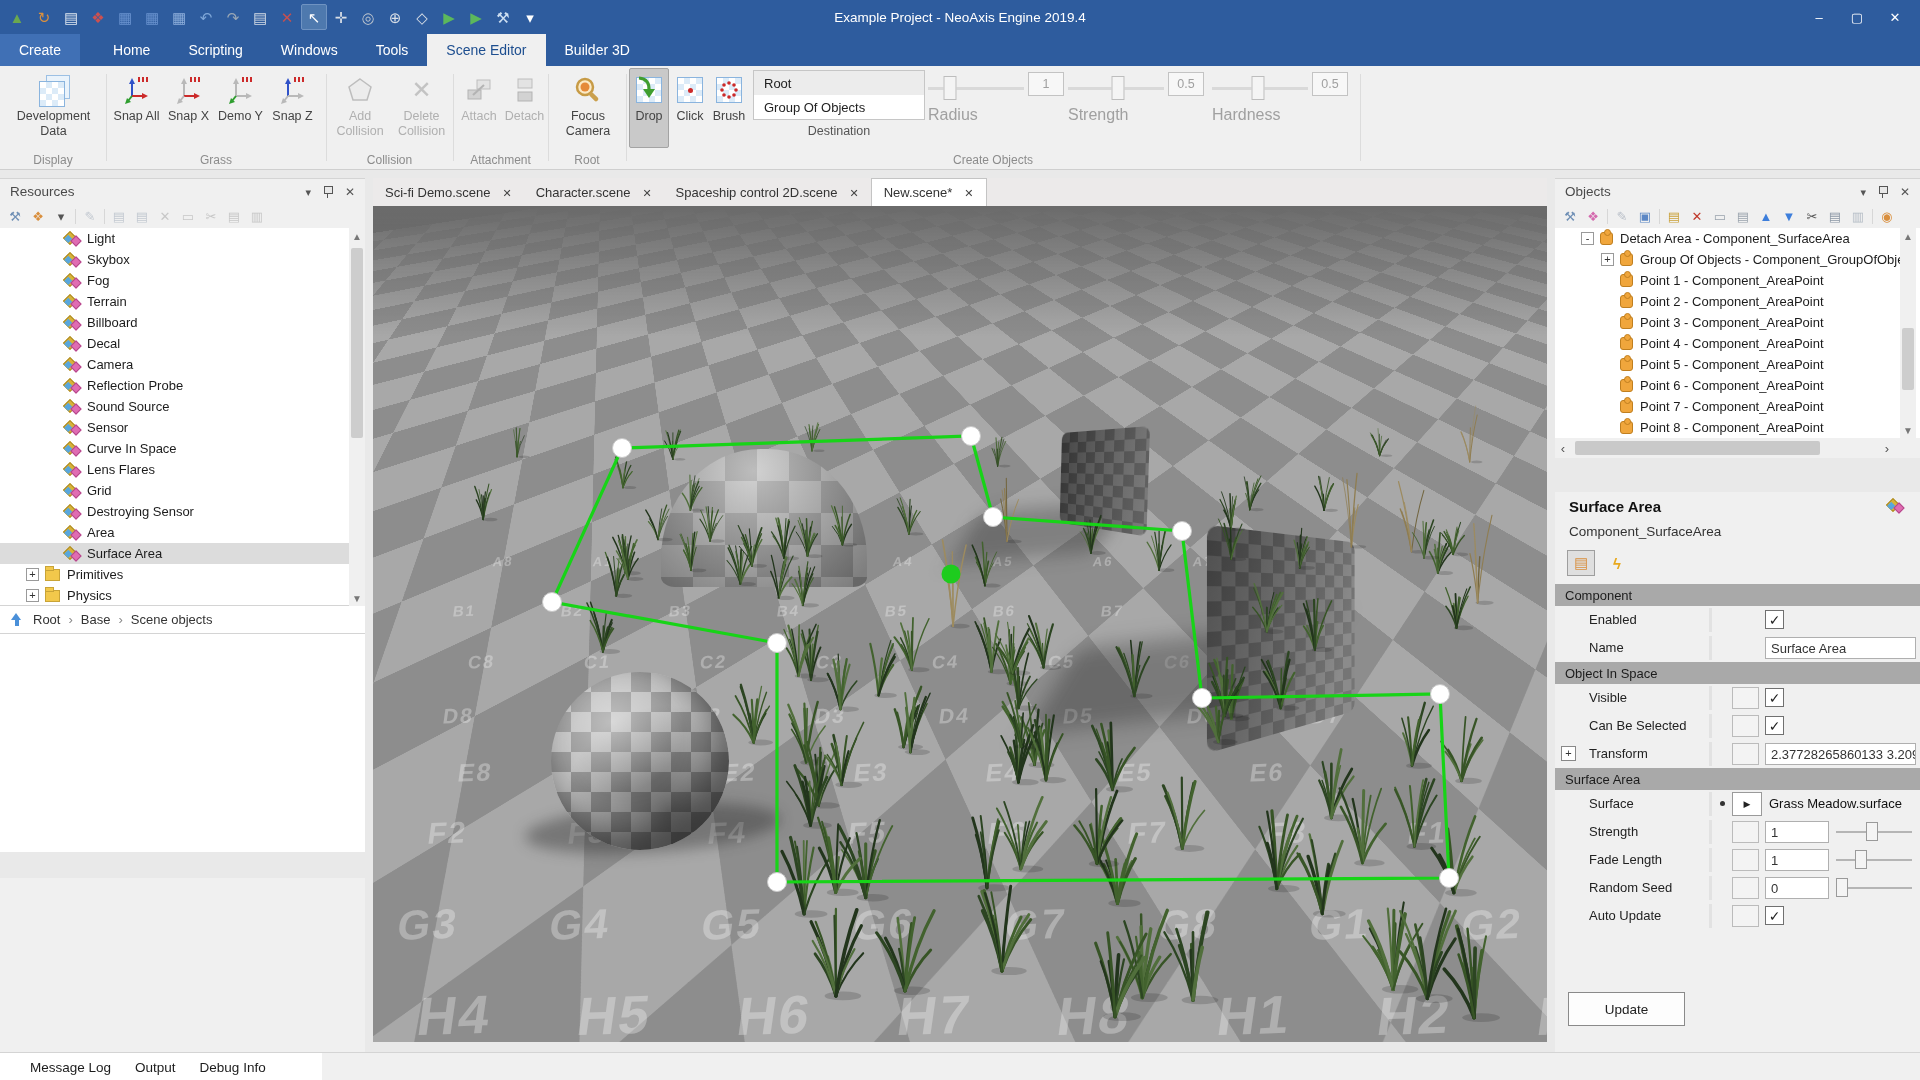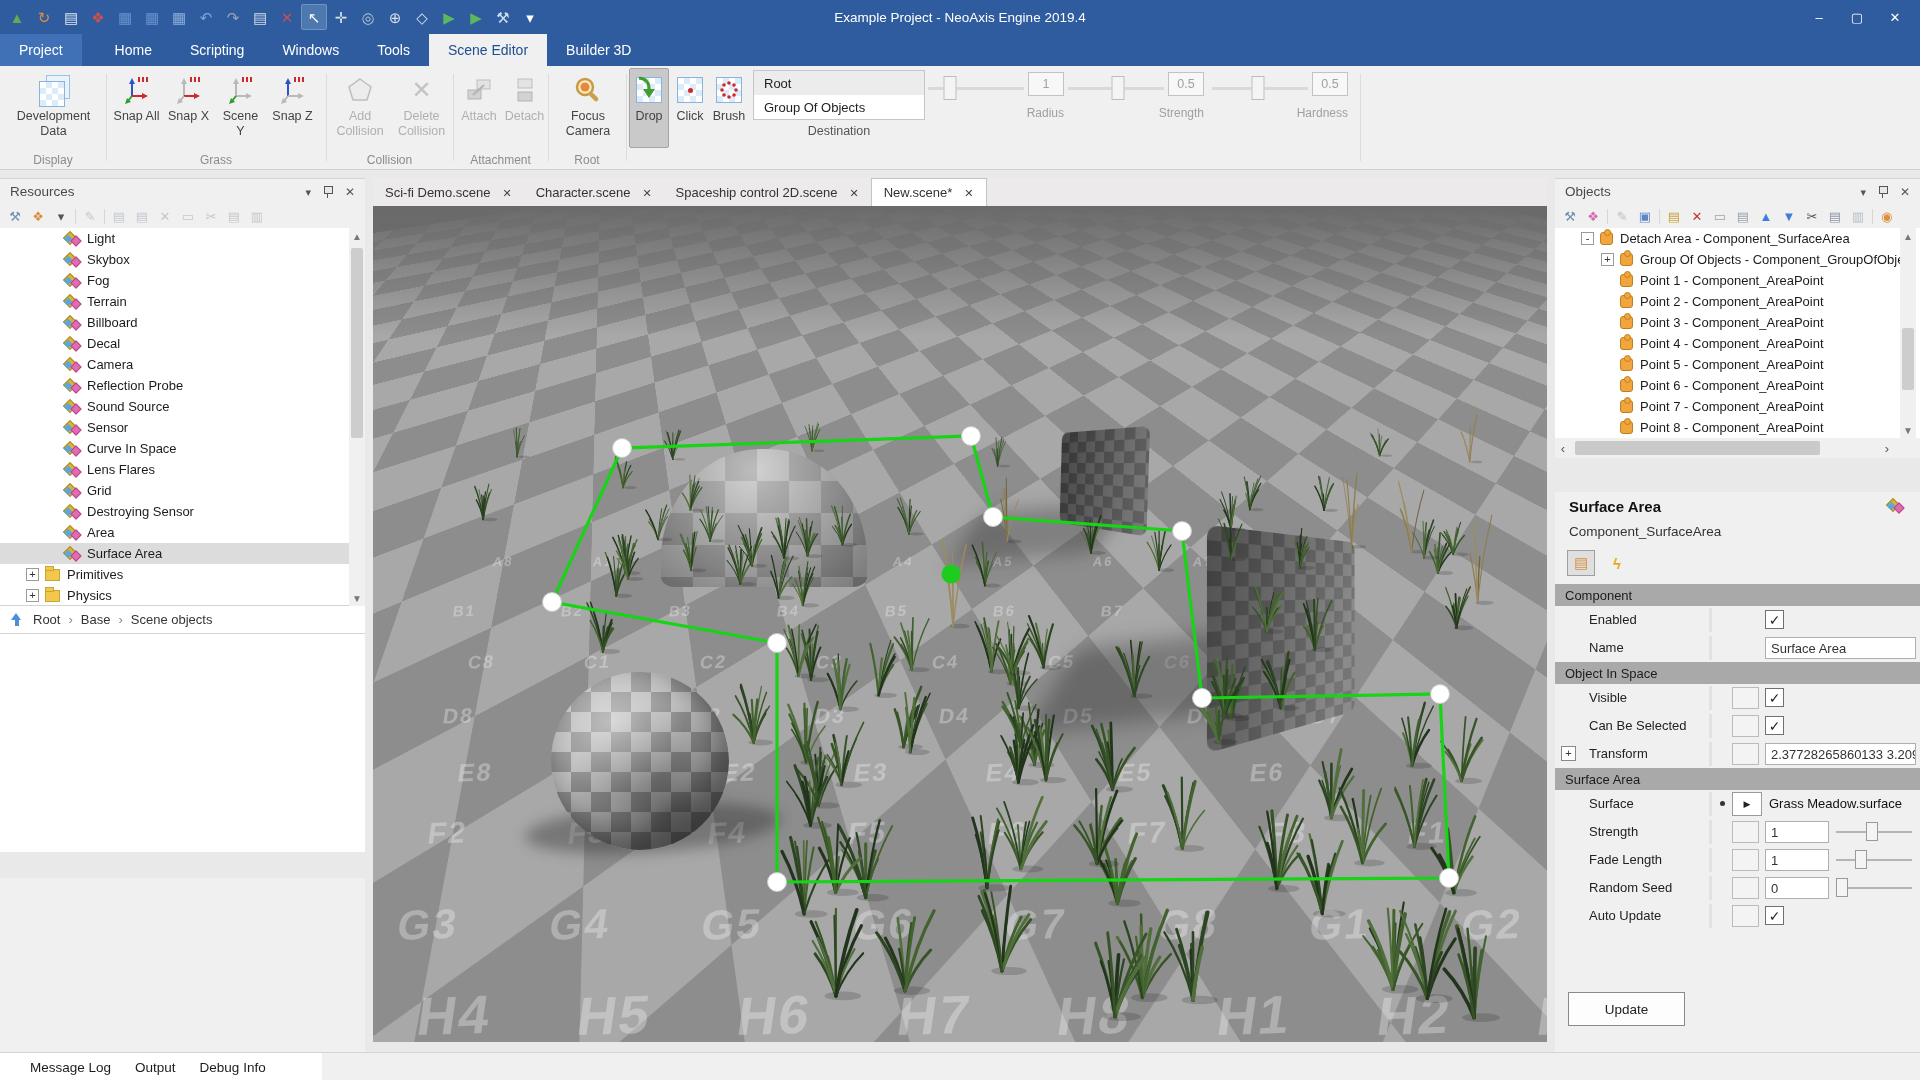--- a/index.html
+++ b/index.html
@@ -37,21 +37,21 @@
   .ic-devdata::after{content:"";position:absolute;left:0;top:6px;width:24px;height:24px;border:1px solid #8ab4de;background:conic-gradient(#dcebf8 25%,#ffffff 0 50%,#dcebf8 0 75%,#ffffff 0) 0 0/12px 12px}
   .redot{position:absolute;width:5px;height:5px;border-radius:50%;background:#cc2a2a}
   .destbox{position:absolute;left:753px;top:4px;width:172px;height:50px;background:#fff;border:1px solid #c6c6c6}
   .dest-item{height:24px;display:flex;align-items:center;padding-left:10px;font-size:13px;color:#222}
   .dest-item.selected{background:#ececec}
   .destcap{position:absolute;left:753px;top:58px;width:172px;text-align:center;font-size:12.5px;color:#555}
   .rslider{position:absolute;top:10px;width:96px;height:24px}
   .rtrack{position:absolute;left:0;right:0;top:11px;height:3px;background:#d9d9d9}
   .rhandle{position:absolute;top:0;width:13px;height:24px;background:#f4f4f4;border:1px solid #bdbdbd;transform:translateX(-50%)}
   .rval{position:absolute;top:6px;width:36px;height:24px;border:1px solid #c3c3c3;background:#f7f7f7;color:#a0a0a0;display:flex;align-items:center;justify-content:center;font-size:12.5px}
-  .rslbl{position:absolute;top:40px;text-align:right;color:#a0a0a0;font-size:12px}
+  .rslbl{position:absolute;top:40px;text-align:left;color:#a0a0a0;font-size:16px}
 
   
   .panel-header{position:absolute;height:26px;background:#f0f0f0;display:flex;align-items:center;padding:0 10px;color:#4a4a4a;font-size:13.5px;border-top:1px solid #d4d4d4}
   .ph-btns{margin-left:auto;display:flex;gap:12px;align-items:center;color:#555}
   .ph-caret::before{content:"▾";font-size:11px}
   .ic-pin{position:relative;width:10px;height:13px;display:inline-block}
   .ic-pin::before{content:"";position:absolute;left:1px;top:1px;width:7px;height:6px;border:1px solid #555;background:#e8e8e8}
   .ic-pin::after{content:"";position:absolute;left:4px;top:8px;width:1px;height:5px;background:#555}
   .ph-close::before{content:"✕";font-size:12px}
   .tbrow{position:absolute;height:24px;display:flex;align-items:center;gap:5px;padding:0 6px;background:#f0f0f0}
@@ -248,21 +248,21 @@
         </span>
 
         <span class="winbtn">
           <i style="font-style:normal">✕</i>
         </span>
       </div>
   </div>
 
   <div id="menubar">
 
-      <div class="mtab project">Project</div>
+      <div class="mtab project">Create</div>
 
       <div class="mtab">Home</div>
 
       <div class="mtab">Scripting</div>
 
       <div class="mtab">Windows</div>
 
       <div class="mtab">Tools</div>
 
       <div class="mtab active">Scene Editor</div>
@@ -326,21 +326,21 @@
               <rect x="22" y="1" width="2" height="5"></rect>
             </g>
             <line x1="8" y1="20" x2="8" y2="6" stroke="#b9b9b9" stroke-width="2"></line>
             <polygon points="8,2 5,8 11,8" fill="#b9b9b9"></polygon>
             <line x1="8" y1="20" x2="19" y2="20" stroke="#b9b9b9" stroke-width="2"></line>
             <polygon points="24,20 18,17 18,23" fill="#b9b9b9"></polygon>
             <line x1="8" y1="20" x2="4" y2="25" stroke="#2f9e2f" stroke-width="2"></line>
             <polygon points="1,28 7,26 3,22" fill="#2f9e2f"></polygon>
           </svg>
         </span>
-      <span class="lbl">Scene Y</span>
+      <span class="lbl">Demo Y</span>
     </div>
     <div class="rbtn" style="left:268px;width:49px">
       <span class="ric">
           <svg width="26" height="28">
             <g fill="#cc2a2a">
               <rect x="14" y="1" width="2" height="5"></rect>
               <rect x="18" y="1" width="2" height="5"></rect>
               <rect x="22" y="1" width="2" height="5"></rect>
             </g>
             <line x1="8" y1="20" x2="8" y2="6" stroke="#3052c8" stroke-width="2"></line>
@@ -464,20 +464,21 @@
       <span class="rhandle" style="left: 52%;"></span>
     </div>
     <div class="rval" style="left:1168px">0.5</div>
     <div class="rslbl" style="left:1068px;width:136px">Strength</div>
     <div class="rslider" style="left:1212px">
       <span class="rtrack"></span>
       <span class="rhandle" style="left: 48%;"></span>
     </div>
     <div class="rval" style="left:1312px">0.5</div>
     <div class="rslbl" style="left:1212px;width:136px">Hardness</div>
+    <div class="rglabel" style="left:626px;width:734px">Create Objects</div>
     <div class="rsep" style="left:1360px"></div>
   </div>
 
   <div class="panel-header" style="left:0;top:178px;width:365px">
     <span>Resources</span>
     <span class="ph-btns">
       <span class="ph-caret"></span>
       <span class="ic-pin"></span>
       <span class="ph-close"></span>
     </span>

